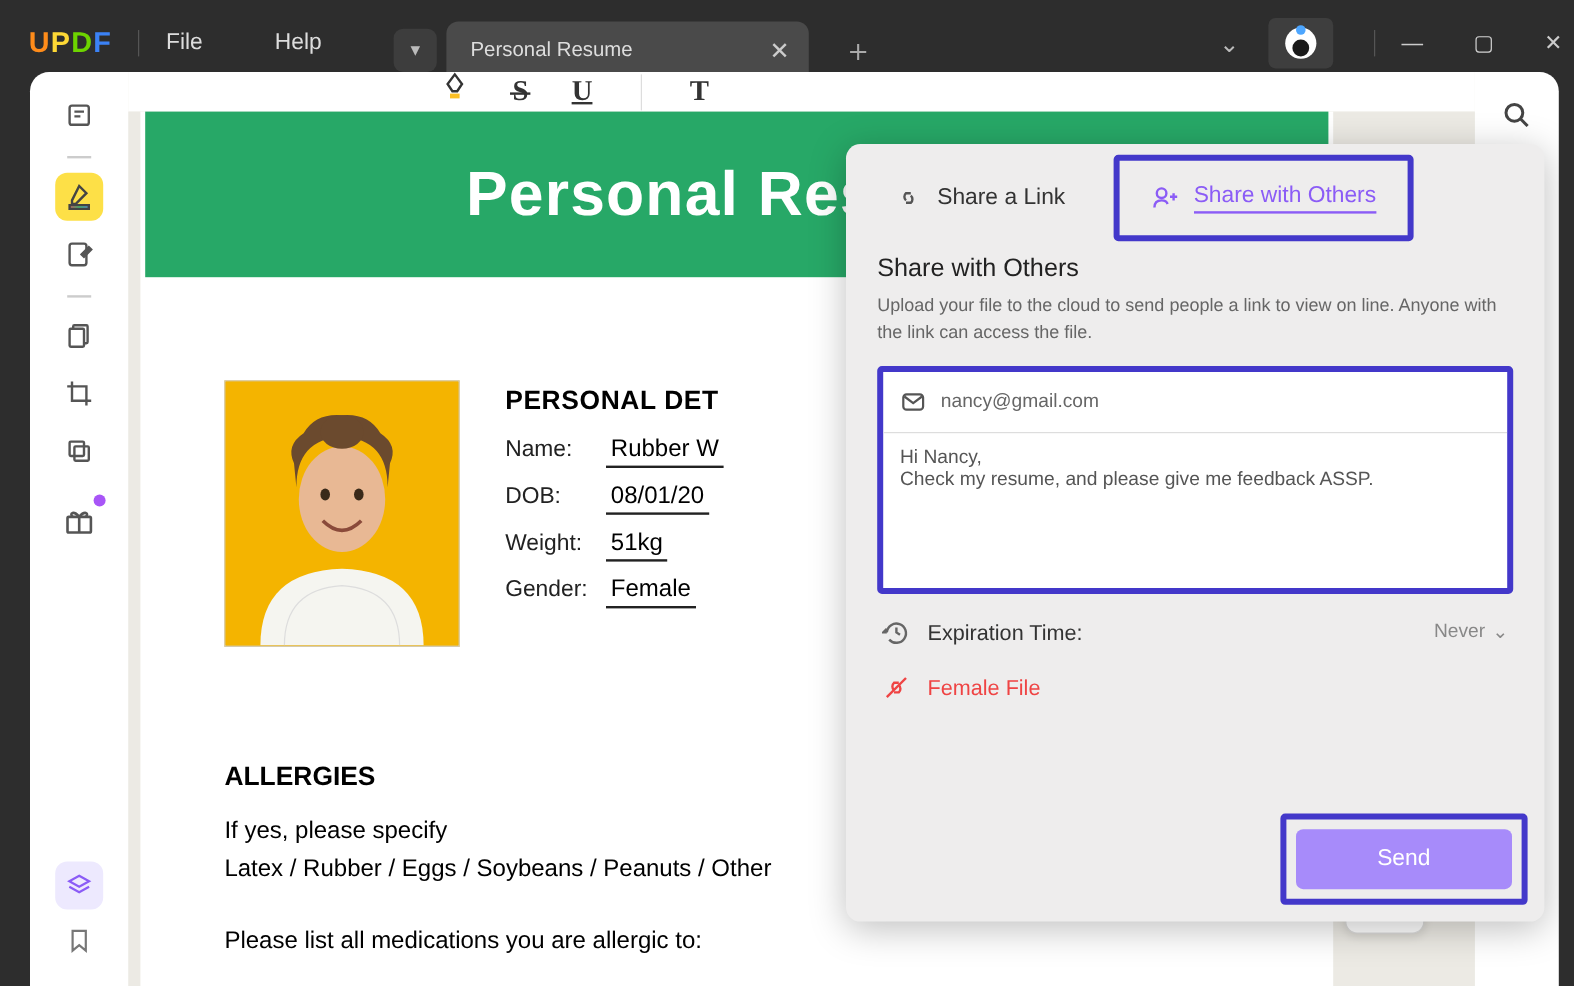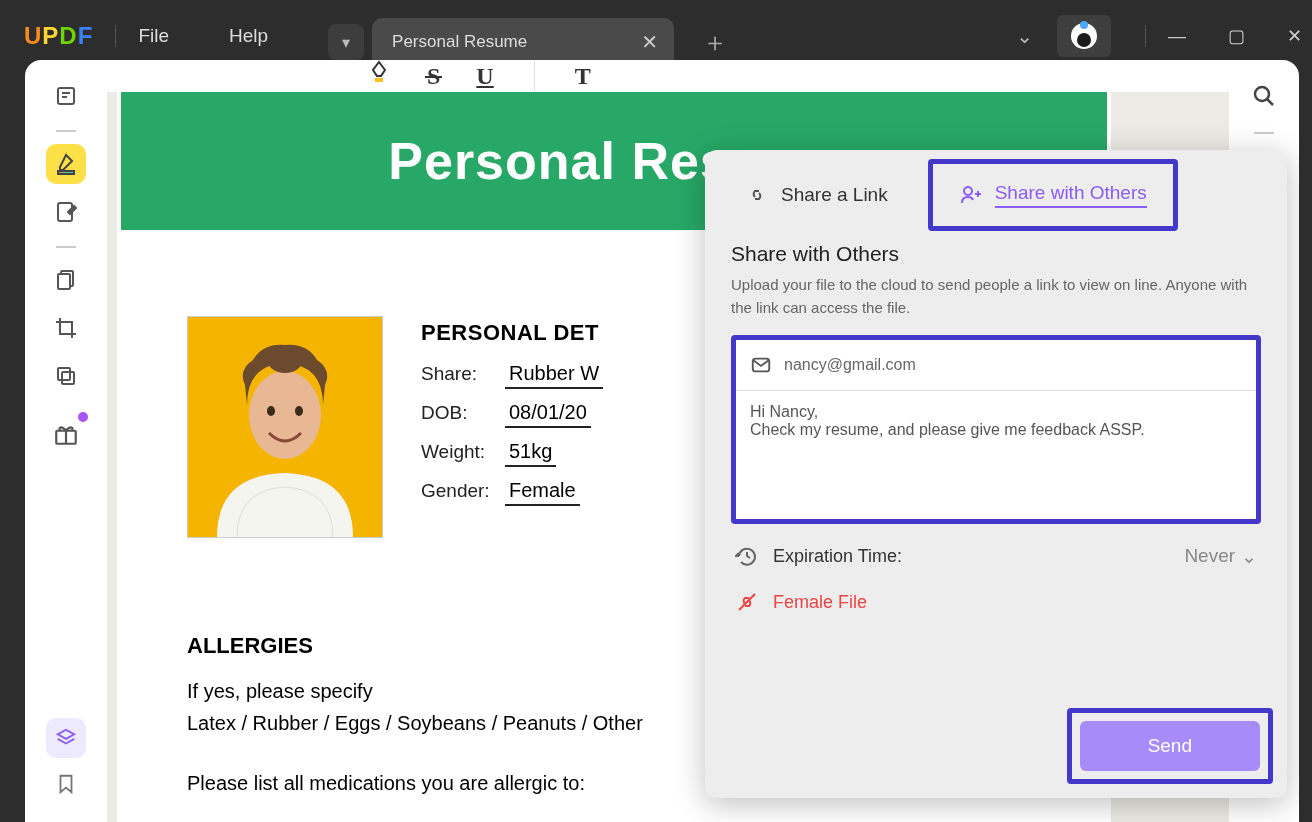--- a/index.html
+++ b/index.html
@@ -54,42 +54,42 @@
 .detail-row { display:flex; align-items:baseline; margin-bottom:12px; font-size:19px;}
 .detail-label { color:#222; width:80px;}
 .detail-value { border-bottom:2px solid #222; padding:0 4px 2px 4px; margin-left:4px; font-size:20px;}
 .allergies { padding: 50px 70px 40px 70px; font-size:20px; line-height:1.6;}
 .allergies h3 { font-size:22px; margin-bottom:12px;}
 
 .page-indicator { position:absolute; right: 42px; bottom: 44px; background:#fff; border:1px solid #ddd; border-radius:10px; padding:10px 18px; font-size:20px; box-shadow: 0 2px 8px rgba(0,0,0,0.1);}
 
 .right-sidebar { width: 70px; display:flex; flex-direction:column; align-items:center; padding-top:16px; gap:4px;}
 
-.share-panel { position:absolute; top: 60px; right: 12px; width: 582px; height: 648px; background:#eeeded; border-radius:12px; box-shadow: 0 6px 30px rgba(0,0,0,0.25); z-index: 200; padding: 0; margin-top: 30px;}
+.share-panel { position:absolute; top: 60px; right: 12px; width: 582px; height: 648px; background:#eeeded; border-radius:12px; box-shadow: 0 6px 30px rgba(0,0,0,0.25); z-index: 200; padding: 0;}
 .share-tabs { display:flex; height: 90px; align-items:center; padding: 0 30px; gap: 30px;}
 .share-tab { display:flex; align-items:center; gap:12px; font-size:19px; color:#333; cursor:pointer; padding: 8px 10px;}
 .share-tab svg { width:24px; height:24px; stroke:#555; fill:none; stroke-width:2;}
 .share-tab.highlighted { border: 5px solid #4338ca; border-radius: 4px; padding: 18px 26px; color:#8b5cf6;}
 .share-tab.highlighted span { border-bottom: 2px solid #8b5cf6; padding-bottom:2px;}
 .share-tab.highlighted svg { stroke:#8b5cf6;}
 .panel-body { padding: 2px 26px 20px 26px;}
 .panel-heading { font-size:21px; color:#222; margin-bottom:8px;}
 .panel-desc { font-size:15px; color:#666; line-height:1.5; margin-bottom:16px;}
 .input-box { border:5px solid #4338ca; border-radius:4px; background:#fff; overflow:hidden;}
 .email-row { display:flex; align-items:center; padding:14px 14px; border-bottom:1px solid #ddd; gap:12px;}
 .email-row svg { width:22px; height:22px; stroke:#555; fill:none; stroke-width:2;}
 .email-row input { border:none; outline:none; font-size:16px; color:#666; flex:1;}
 .msg-area { padding: 12px 14px; min-height: 112px;}
 .msg-area textarea { border:none; outline:none; width:100%; height:100px; font-size:16px; color:#555; resize:none; font-family:inherit;}
 .option-row { display:flex; align-items:center; padding: 20px 4px 8px 4px; gap:14px; font-size:18px; color:#333;}
 .option-row svg { width:24px; height:24px; stroke:#666; fill:none; stroke-width:2;}
 .option-row .spacer { flex:1;}
 .toggle { width:40px; height:24px; background:#22c55e; border-radius:12px; position:relative; cursor:pointer;}
 .toggle .knob { width:18px; height:18px; background:#fff; border-radius:50%; position:absolute; right:3px; top:3px;}
-.never { color:#888; font-size:19px; display:flex; align-items:center; gap:6px;}
+.never { color:#888; font-size:16px; display:flex; align-items:center; gap:6px;}
 .unshare-row { display:flex; align-items:center; padding: 14px 4px; gap:14px; font-size:18px; color:#ef4444; cursor:pointer;}
 .unshare-row svg { stroke:#ef4444;}
 .send-wrap { position:absolute; bottom: 14px; right: 14px; border:5px solid #4338ca; border-radius:4px; padding:8px;}
 .send-btn { background:#a78bfa; color:#fff; border:none; padding: 14px 68px; font-size:19px; border-radius:6px; cursor:pointer;}
 </style>
 </head>
 <body>
 
 <div class="titlebar">
   <div class="logo">
@@ -220,21 +220,21 @@
               <ellipse cx="112" cy="96" rx="4" ry="5" fill="#3a2a1a"></ellipse>
               <path d="M82 118 Q98 134 114 118" stroke="#8a4a3a" stroke-width="3" fill="none"></path>
               <path d="M30 222 Q30 160 98 158 Q166 160 166 222 Z" fill="#f5f5f0"></path>
               <path d="M50 222 Q50 175 98 172 Q146 175 146 222" stroke="#ddd" stroke-width="1" fill="none"></path>
               <ellipse cx="98" cy="44" rx="18" ry="14" fill="#6b4a2e"></ellipse>
             </svg>
           </div>
           <div class="details">
             <h3>PERSONAL DET</h3>
             <div class="detail-row">
-                <span class="detail-label">Share:</span>
+                <span class="detail-label">Name:</span>
                 <span class="detail-value">Rubber W</span>
               </div>
             <div class="detail-row">
                 <span class="detail-label">DOB:</span>
                 <span class="detail-value">08/01/20</span>
               </div>
             <div class="detail-row">
                 <span class="detail-label">Weight:</span>
                 <span class="detail-value">51kg</span>
               </div>

